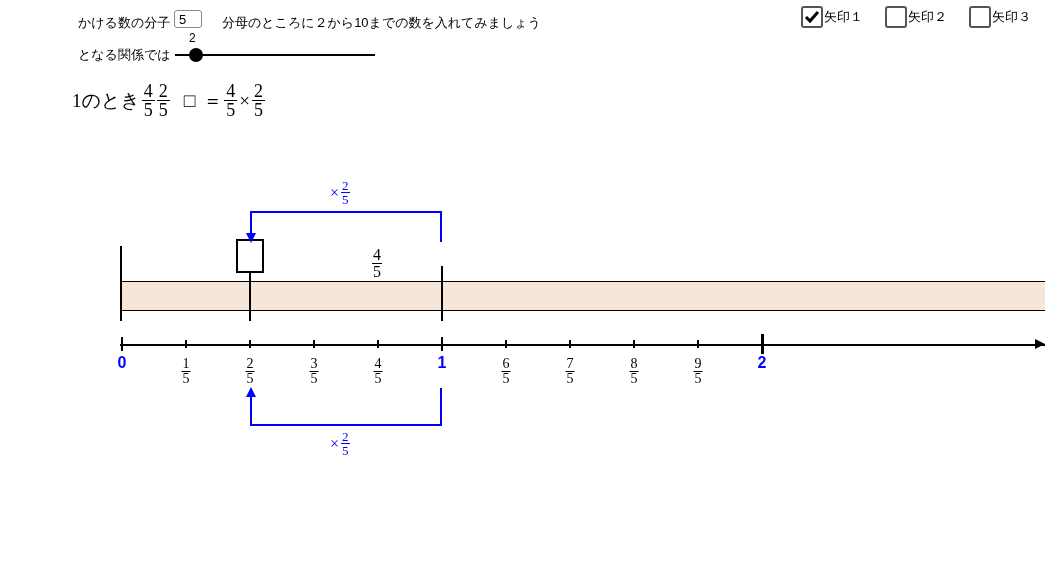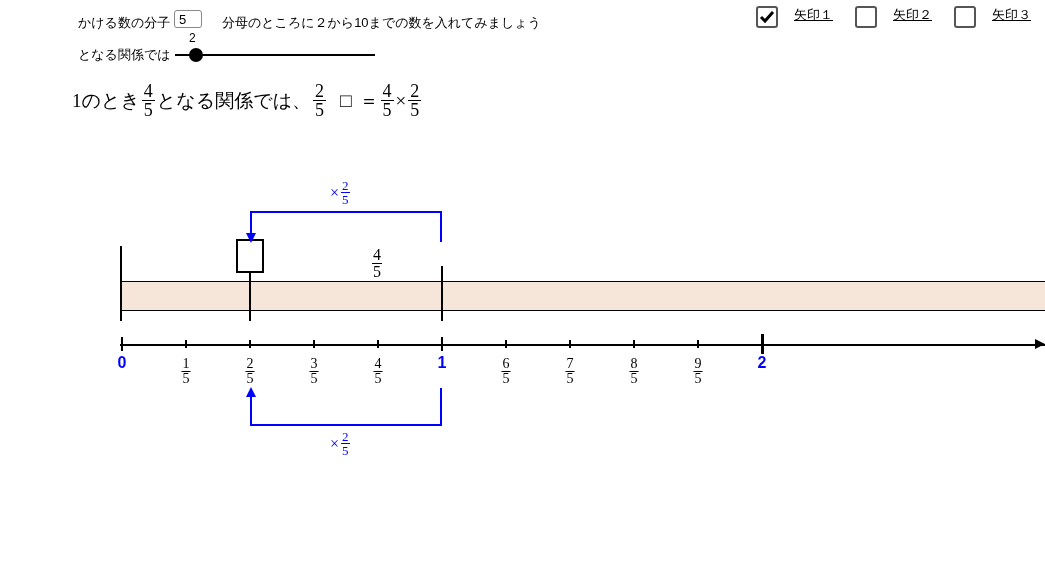--- a/index.html
+++ b/index.html
@@ -76,23 +76,22 @@
     position: absolute;
     top: 6px;
     right: 14px;
     display: flex;
     gap: 22px;
     align-items: center;
     font-size: 13px;
   }
   .cb {
     display: inline-flex;
-    align-items: flex-start;
-    gap: 16px;
-    text-decoration: underline;
+    align-items: center;
+    gap: 1px;
   }
   .cb-box {
     width: 22px;
     height: 22px;
     border: 2px solid #555;
     border-radius: 3px;
     display: inline-flex;
     align-items: center;
     justify-content: center;
     box-sizing: border-box;
@@ -260,21 +259,20 @@
     <span>矢印３</span>
   </span>
 </div>
 
 <div class="question">
   <span>1のとき</span>
   <span class="frac">
     <span class="num">4</span>
     <span class="den">5</span>
   </span>
-  <span>となる関係では、</span>
   <span class="frac">
     <span class="num">2</span>
     <span class="den">5</span>
   </span>
   <span style="width:10px"></span>
   <span>□</span>
   <span style="width:4px"></span>
   <span>＝</span>
   <span class="frac">
     <span class="num">4</span>

